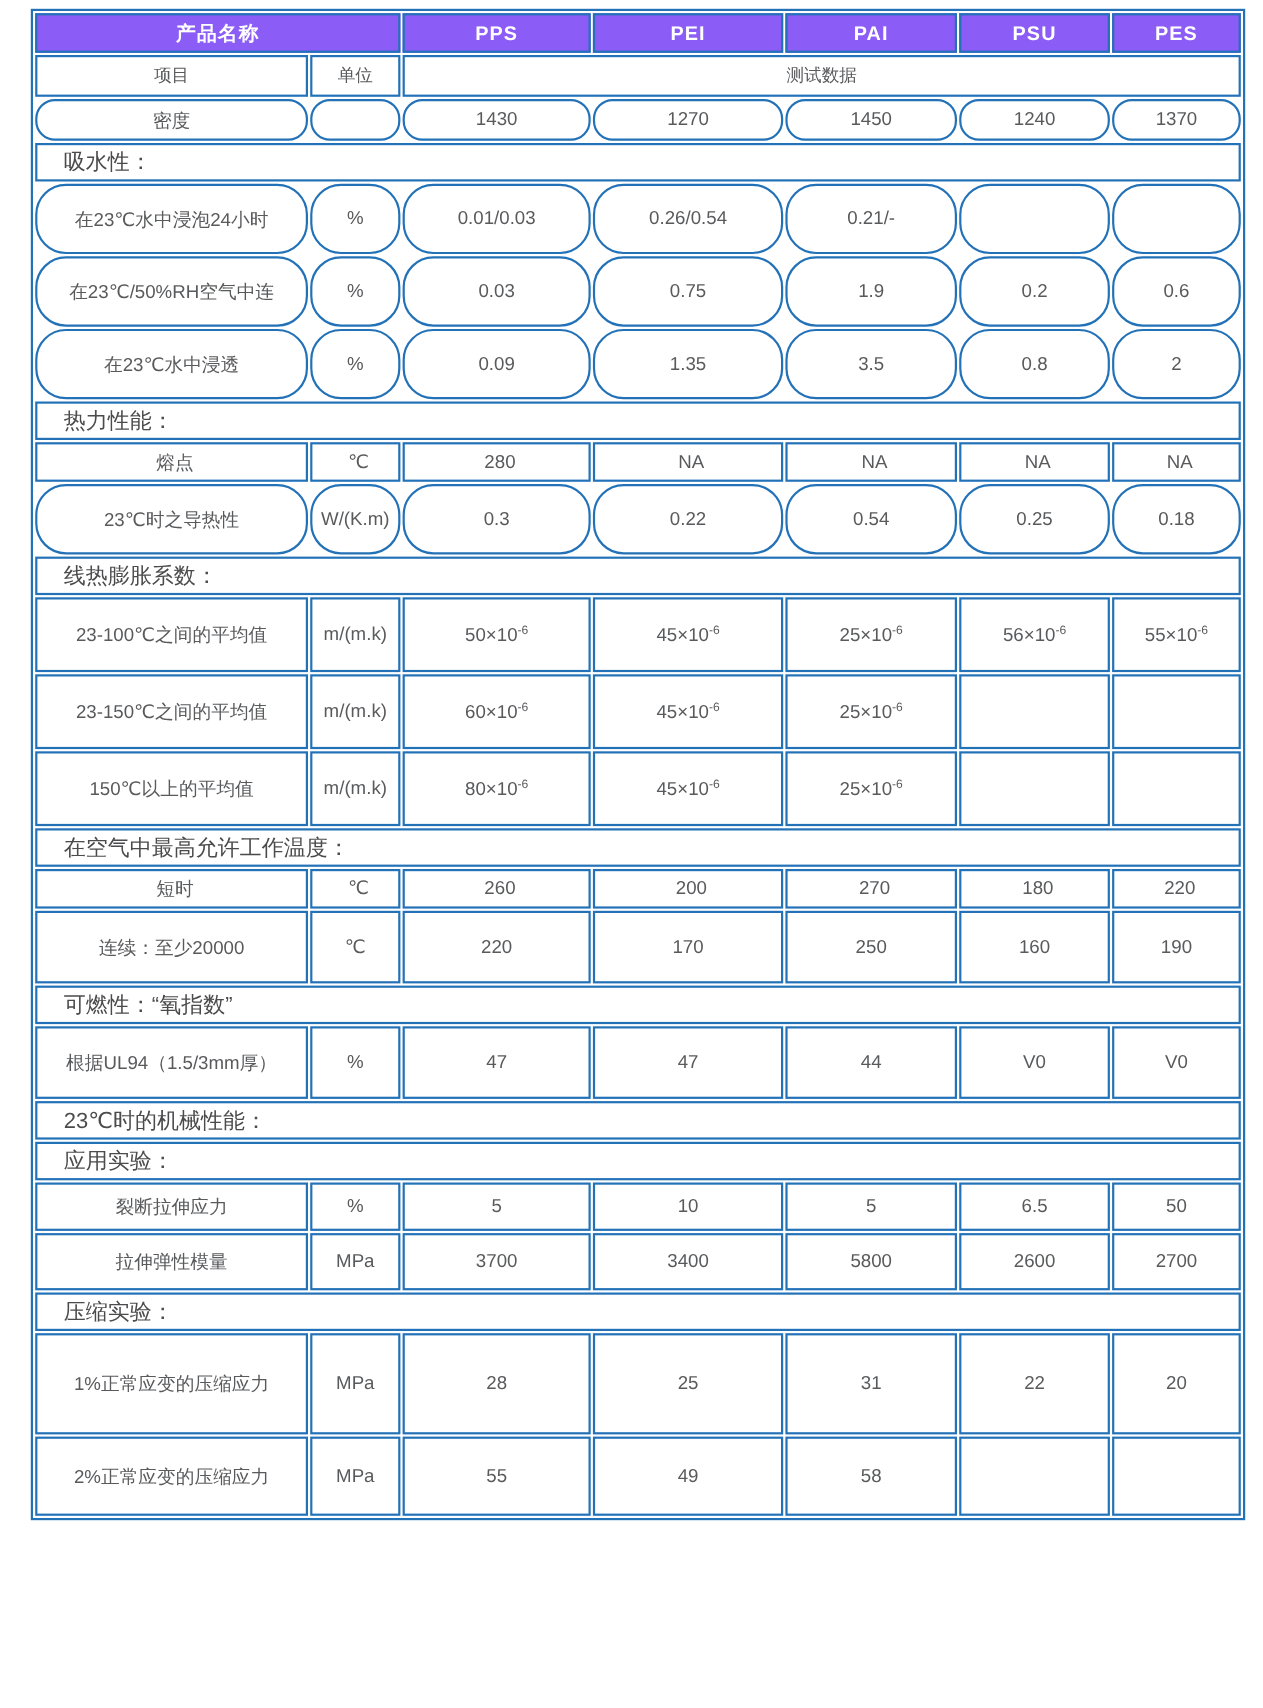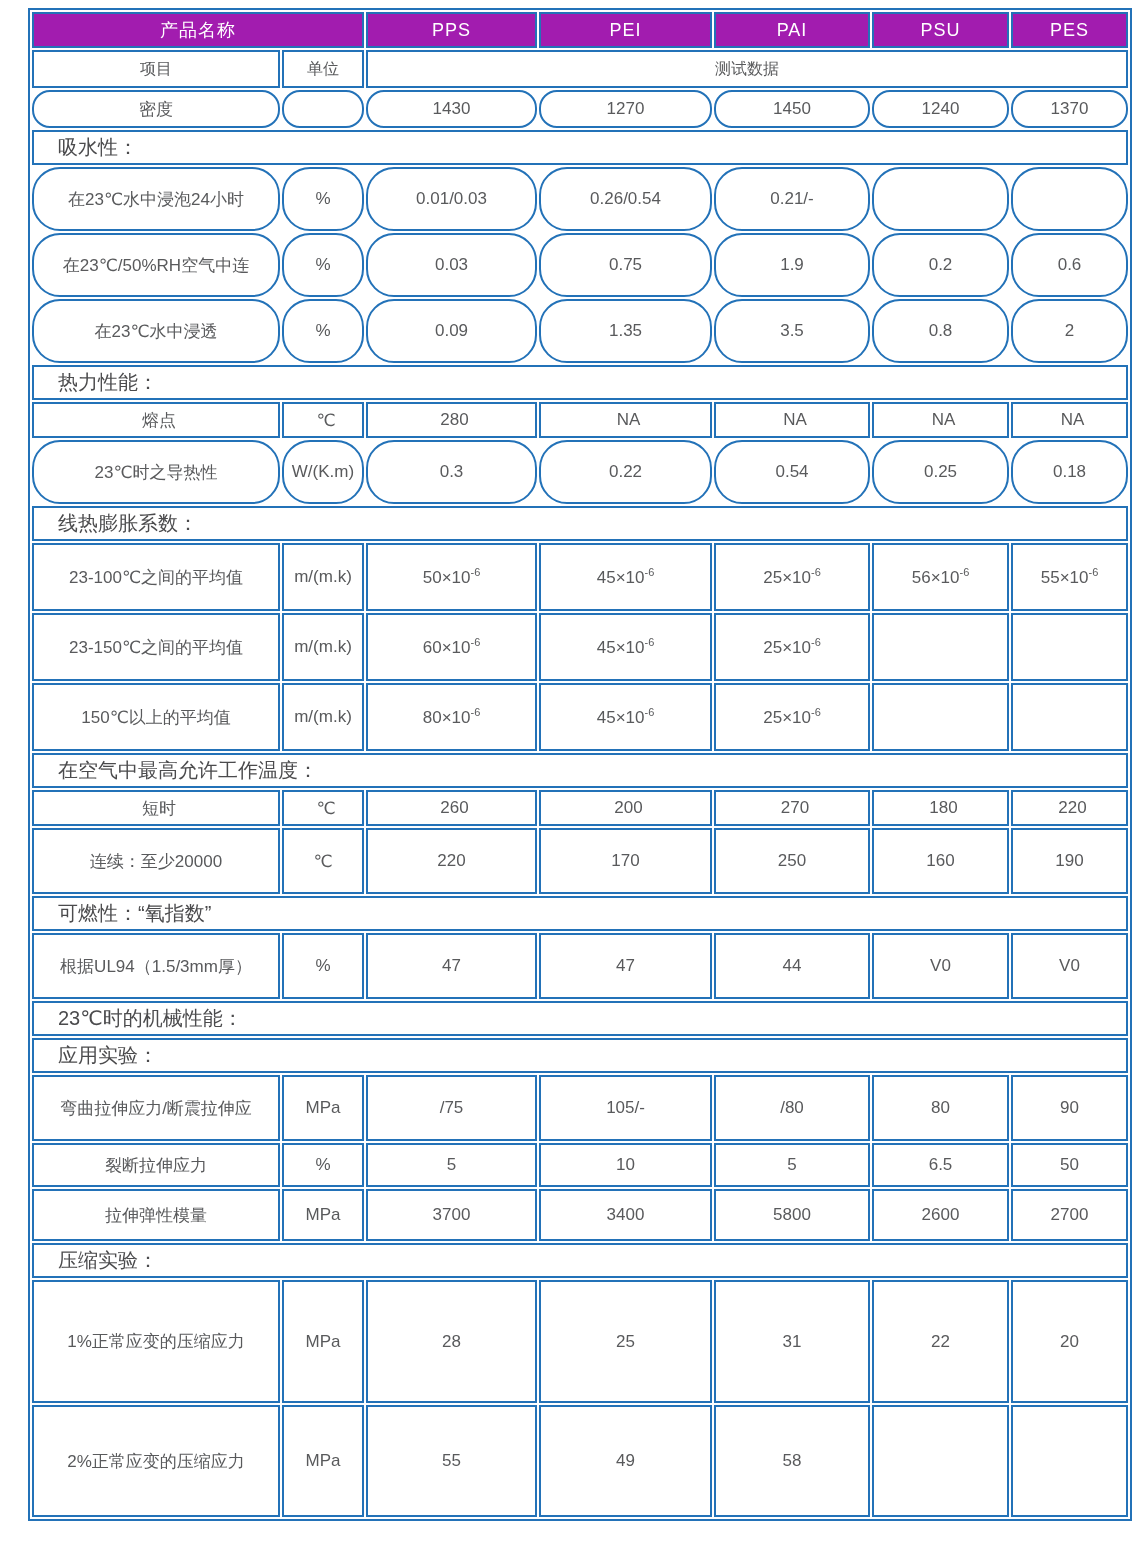--- a/index.html
+++ b/index.html
@@ -26,23 +26,23 @@
     background: #ffffff;
     text-align: center;
     vertical-align: middle;
     padding: 2px 6px;
     font-size: 17px;
     color: #595a5c;
     overflow: hidden;
     box-sizing: border-box;
   }
   table.spec th {
-    background: #a21caf;
+    background: #8b5cf6;
     color: #ffffff;
-    font-weight: 400;
+    font-weight: 700;
     font-size: 18px;
     height: 36px;
     letter-spacing: 1px;
     text-align: center;
   }
   td.lbl { font-size: 16px; color: #575859; }
   td.unit { font-size: 16px; }
   tr.sec td {
     text-align: left;
     padding-left: 24px;
@@ -51,22 +51,22 @@
     height: 34px;
   }
   tr.sub td { height: 38px; font-size: 16px; }
   tr.h36 td { height: 36px; padding-left: 12px; }
   tr.h38 td { height: 38px; border-radius: 18px; }
   tr.h44 td { height: 44px; }
   tr.h52 td { height: 52px; }
   tr.h64 td { height: 64px; border-radius: 28px; }
   tr.h66 td { height: 66px; }
   tr.h68 td { height: 68px; }
-  tr.h96 td { height: 112px; }
-  tr.h104 td { height: 123px; }
+  tr.h96 td { height: 72px; }
+  tr.h104 td { height: 92px; }
   sup { font-size: 11px; }
 </style>
 </head>
 <body>
 
 <div class="page">
   <table class="spec">
     <colgroup>
       <col style="width:248px">
         <col style="width:82px">
@@ -222,29 +222,20 @@
         <td>V0</td>
       </tr>
 
       <tr class="sec">
         <td colspan="7">23℃时的机械性能：</td>
       </tr>
 
       <tr class="sec">
         <td colspan="7">应用实验：</td>
       </tr>
-      <tr class="h66">
-        <td class="lbl">弯曲拉伸应力/断震拉伸应</td>
-        <td class="unit">MPa</td>
-        <td>/75</td>
-        <td>105/-</td>
-        <td>/80</td>
-        <td>80</td>
-        <td>90</td>
-      </tr>
       <tr class="h44">
         <td class="lbl">裂断拉伸应力</td>
         <td class="unit">%</td>
         <td>5</td>
         <td>10</td>
         <td>5</td>
         <td>6.5</td>
         <td>50</td>
       </tr>
       <tr class="h52">

